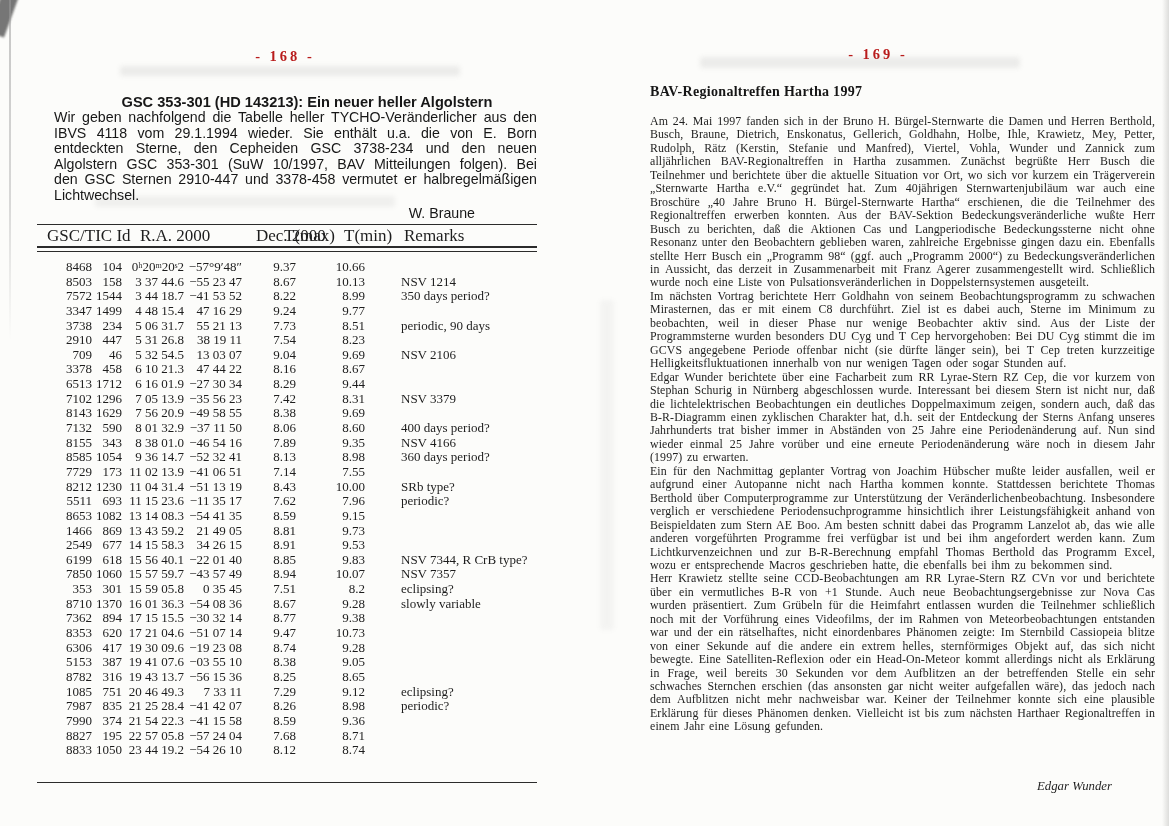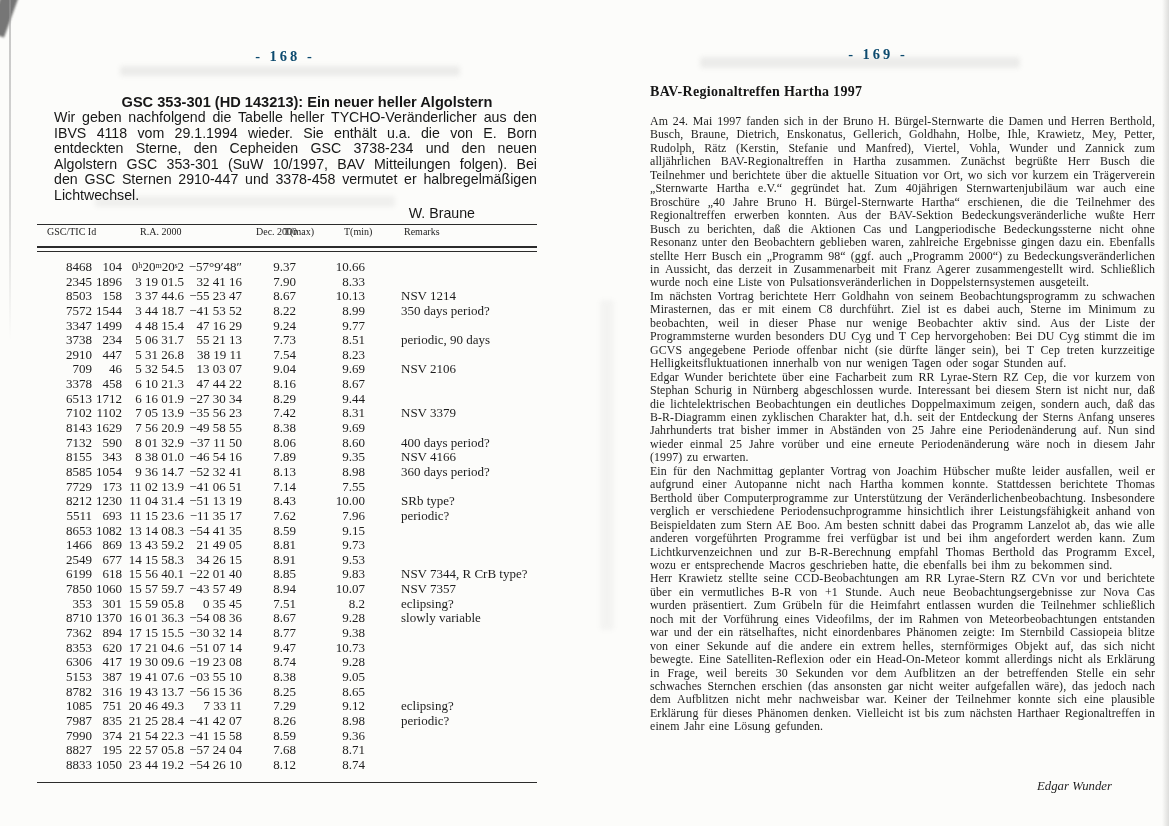--- a/index.html
+++ b/index.html
@@ -12,42 +12,42 @@
   .corner-mark{position:absolute;left:-5px;top:-8px;width:17px;height:44px;
     background:#4a4a4a;transform:rotate(20deg);opacity:.75;filter:blur(1px);}
   .edge-line{position:absolute;left:9px;top:0;width:2px;height:340px;
     background:linear-gradient(#999,#bbb 60%,transparent);opacity:.55;}
   .right-band{position:absolute;right:0;top:0;width:7px;height:100%;
     background:linear-gradient(to left,#dddddb,transparent);}
   .ghost{position:absolute;background:#777;opacity:.12;filter:blur(2.5px);border-radius:2px;}
 
   
   .pageno{position:absolute;font-family:"Liberation Serif",serif;
-    font-size:14.5px;font-weight:bold;letter-spacing:3px;text-align:center;color:#0c4a6e;}
+    font-size:14.5px;font-weight:bold;letter-spacing:3px;text-align:center;color:#b91c1c;}
   #pageno-left{left:200px;top:48px;width:170px;}
   #pageno-right{left:800px;top:46px;width:156px;}
 
   
   #left-title{position:absolute;left:54px;top:82px;width:482px;margin:12px;
     font-family:"Liberation Sans",sans-serif;font-size:14.6px;font-weight:bold;
     text-align:center;color:#171717;}
   #intro{position:absolute;left:54px;top:110px;width:483px;margin:0;
     font-family:"Liberation Sans",sans-serif;font-size:14.2px;line-height:15.6px;
     text-align:justify;word-spacing:2.6px;color:#171717;}
   #byline{position:absolute;left:54px;top:205px;width:421px;
     font-family:"Liberation Sans",sans-serif;font-size:14.2px;text-align:right;color:#171717;}
 
   
   #star-table{position:absolute;left:37px;top:218px;width:500px;font-size:13px;color:#1d1d1d;}
   .rule{position:absolute;left:0;width:500px;background:#2b2b2b;height:1.4px;}
   #rule-top{top:6px;}
   #rule-mid1{top:28px;height:1.8px;}
   #rule-mid2{top:32.5px;height:1px;}
   #rule-bottom{top:564px;}
-  .th{position:absolute;top:8px;font-size:10px;white-space:nowrap;}
+  .th{position:absolute;top:8px;font-size:17px;white-space:nowrap;}
   #th0{left:10px;} #th1{left:103px;} #th2{left:179px;margin-left:40px;}
   #th3{left:247px;} #th4{left:307px;} #th5{left:367px;}
   #tbody{position:absolute;left:0;top:42px;width:500px;}
   .trow{display:grid;grid-template-columns:55px 30px 62px 58px 54px 69px 1fr;
     height:14.65px;line-height:14.65px;white-space:nowrap;}
   .td{text-align:right;}
   .td.c6{text-align:left;padding-left:36px;}
 
   
   #right-title{position:absolute;left:650px;top:84px;width:505px;margin:0;
@@ -92,29 +92,20 @@
         <div class="trow">
           <span class="td c0">8468</span>
           <span class="td c1">104</span>
           <span class="td c2">0ʰ20ᵐ20ˢ2</span>
           <span class="td c3">−57°9′48″</span>
           <span class="td c4">9.37</span>
           <span class="td c5">10.66</span>
           <span class="td c6"></span>
         </div>
         <div class="trow">
-          <span class="td c0">2345</span>
-          <span class="td c1">1896</span>
-          <span class="td c2">3 19 01.5</span>
-          <span class="td c3">32 41 16</span>
-          <span class="td c4">7.90</span>
-          <span class="td c5">8.33</span>
-          <span class="td c6"></span>
-        </div>
-        <div class="trow">
           <span class="td c0">8503</span>
           <span class="td c1">158</span>
           <span class="td c2">3 37 44.6</span>
           <span class="td c3">−55 23 47</span>
           <span class="td c4">8.67</span>
           <span class="td c5">10.13</span>
           <span class="td c6">NSV 1214</span>
         </div>
         <div class="trow">
           <span class="td c0">7572</span>
@@ -174,21 +165,21 @@
           <span class="td c0">6513</span>
           <span class="td c1">1712</span>
           <span class="td c2">6 16 01.9</span>
           <span class="td c3">−27 30 34</span>
           <span class="td c4">8.29</span>
           <span class="td c5">9.44</span>
           <span class="td c6"></span>
         </div>
         <div class="trow">
           <span class="td c0">7102</span>
-          <span class="td c1">1102</span>
+          <span class="td c1">1296</span>
           <span class="td c2">7 05 13.9</span>
           <span class="td c3">−35 56 23</span>
           <span class="td c4">7.42</span>
           <span class="td c5">8.31</span>
           <span class="td c6">NSV 3379</span>
         </div>
         <div class="trow">
           <span class="td c0">8143</span>
           <span class="td c1">1629</span>
           <span class="td c2">7 56 20.9</span>

